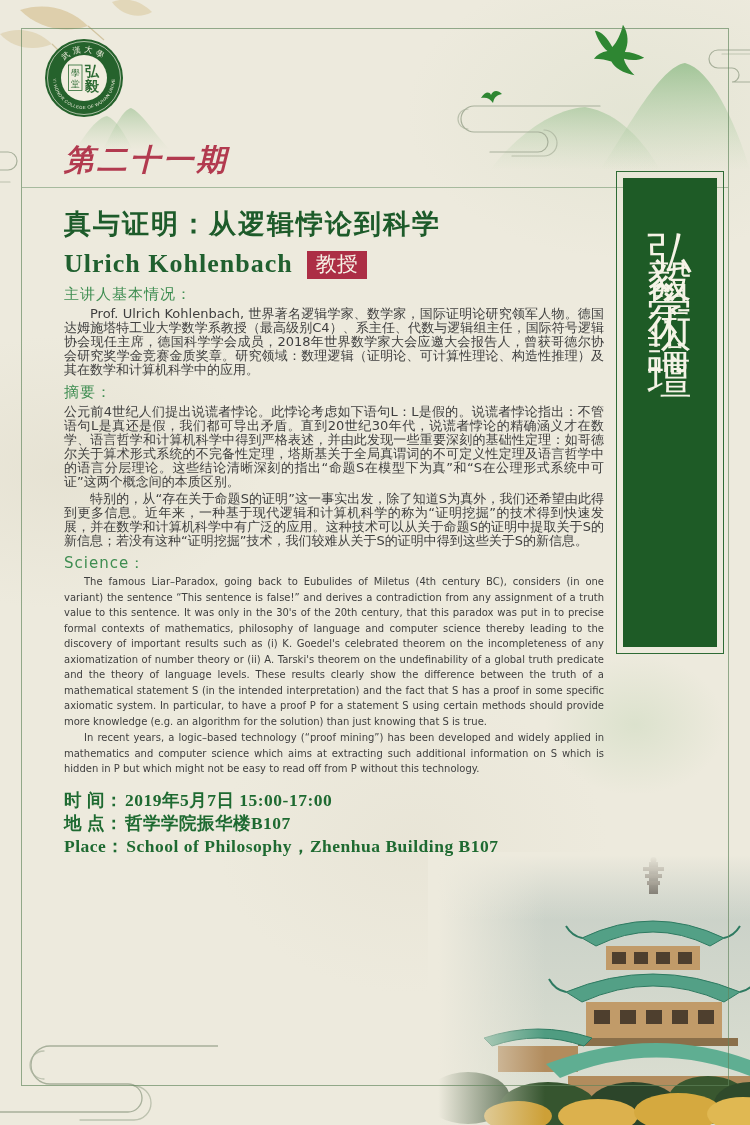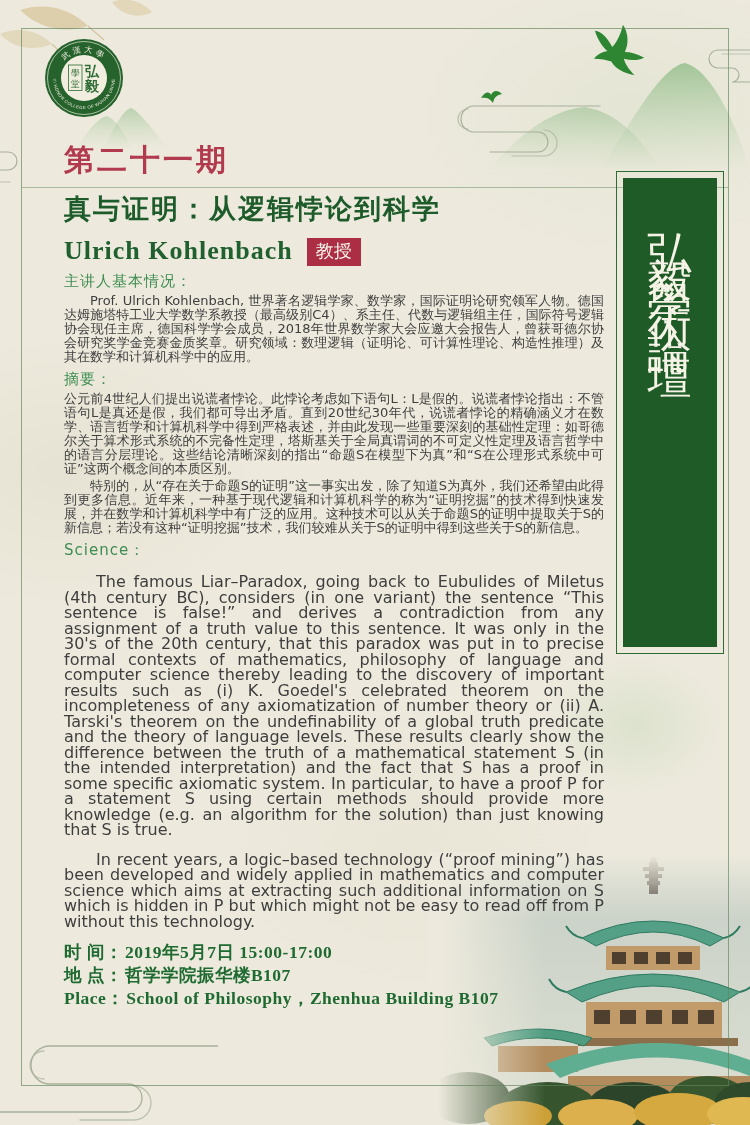--- a/index.html
+++ b/index.html
@@ -33,33 +33,33 @@
   
   #banner{position:absolute;left:616px;top:171px;width:108px;height:483px;z-index:6;
     border:1px solid #2e6b35;padding:6px;box-sizing:border-box;background:transparent;}
   #banner .inner{width:100%;height:100%;background:#1e5b26;display:flex;justify-content:center;box-sizing:border-box;}
   #banner .vtext{writing-mode:vertical-rl;text-orientation:upright;color:#f5f3e6;
     font-family:"DejaVu Serif","Liberation Serif",serif;font-size:44px;letter-spacing:24px;
     margin-top:20px;line-height:1;}
   
   #content{position:absolute;left:64px;top:142px;width:540px;z-index:7;}
   .issue{font-family:"Liberation Serif","DejaVu Serif",serif;font-weight:bold;font-size:30px;
-    color:#b23a4f;letter-spacing:3px;line-height:36px;}
-  .title-cn{margin-top:16px;font-family:Liberation Mono, monospace;font-weight:bold;
+    color:#b23a4f;letter-spacing:3px;line-height:36px;font-style:italic;}
+  .title-cn{margin-top:29px;font-family:Liberation Serif, serif;font-weight:bold;
     font-size:27px;color:#1d5b2a;letter-spacing:2px;line-height:34px;}
   .title-en{margin-top:3px;font-family:"Liberation Serif","DejaVu Serif",serif;font-weight:bold;
     font-size:20px;color:#20602f;word-spacing:5px;line-height:26px;}
   .speaker{margin-top:4px;display:flex;align-items:flex-end;gap:14px;height:34px;}
   .speaker-name{font-family:"Liberation Serif","DejaVu Serif",serif;font-weight:bold;
     font-size:26px;color:#20602f;letter-spacing:1px;}
   .badge{background:#ac2e45;color:#f7f3e8;font-family:"Liberation Serif","DejaVu Serif",serif;
-    font-size:18px;padding:2px 9px 4px;line-height:22px;}
+    font-size:21px;padding:2px 9px 4px;line-height:22px;}
   .sec-head{margin-top:6px;font-size:15px;color:#3e8d51;letter-spacing:1px;line-height:19px;}
   .body-cn{margin-top:3px;font-size:13px;line-height:14px;color:#3e3e3e;text-align:justify;}
-  .body-en{margin-top:14px;font-size:16px;line-height:15.5px;color:#3e3e3e;text-align:justify;}
+  .body-en{margin-top:1px;font-size:10px;line-height:15.5px;color:#3e3e3e;text-align:justify;}
   .indent{text-indent:2em;}
   .details{margin-top:12px;}
   .detail-row{font-family:"Liberation Serif","DejaVu Serif",serif;font-weight:bold;
     font-size:17.5px;color:#1e6a31;line-height:23px;letter-spacing:0.5px;}
   .detail-row .lbl{margin-right:2px;}
   svg{display:block;}
 </style>
 </head>
 <body>
 

